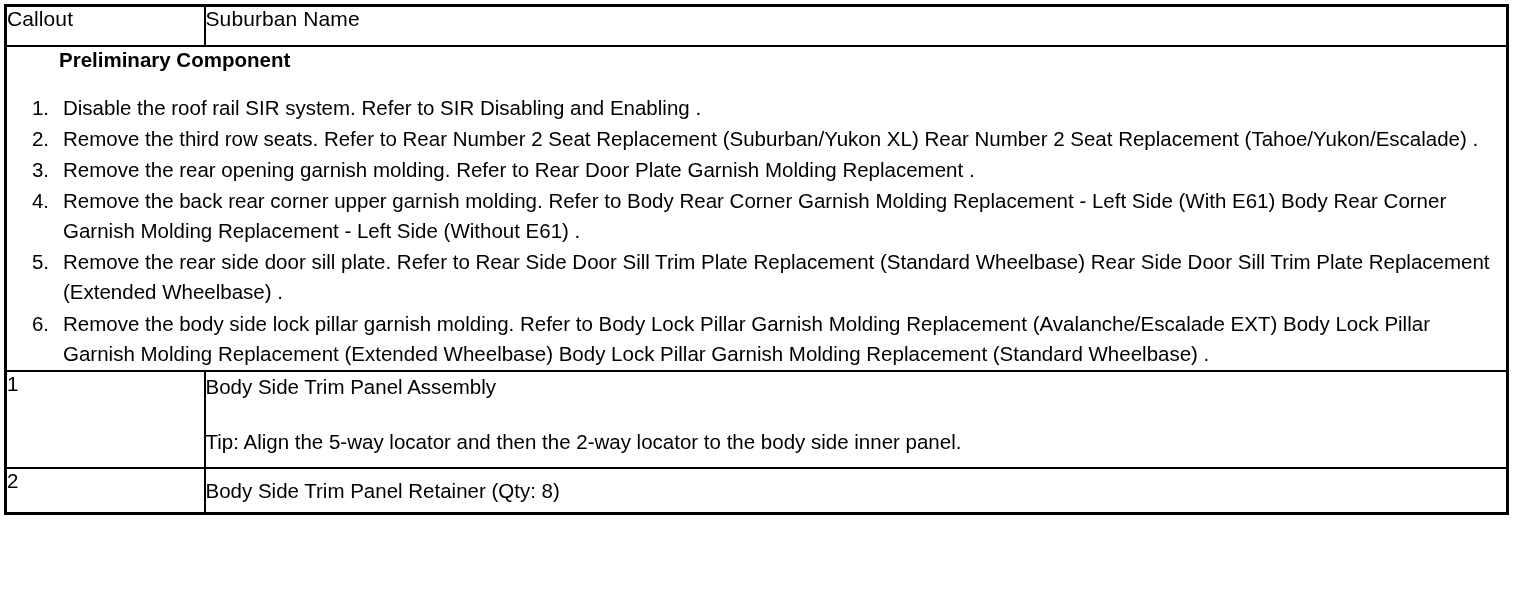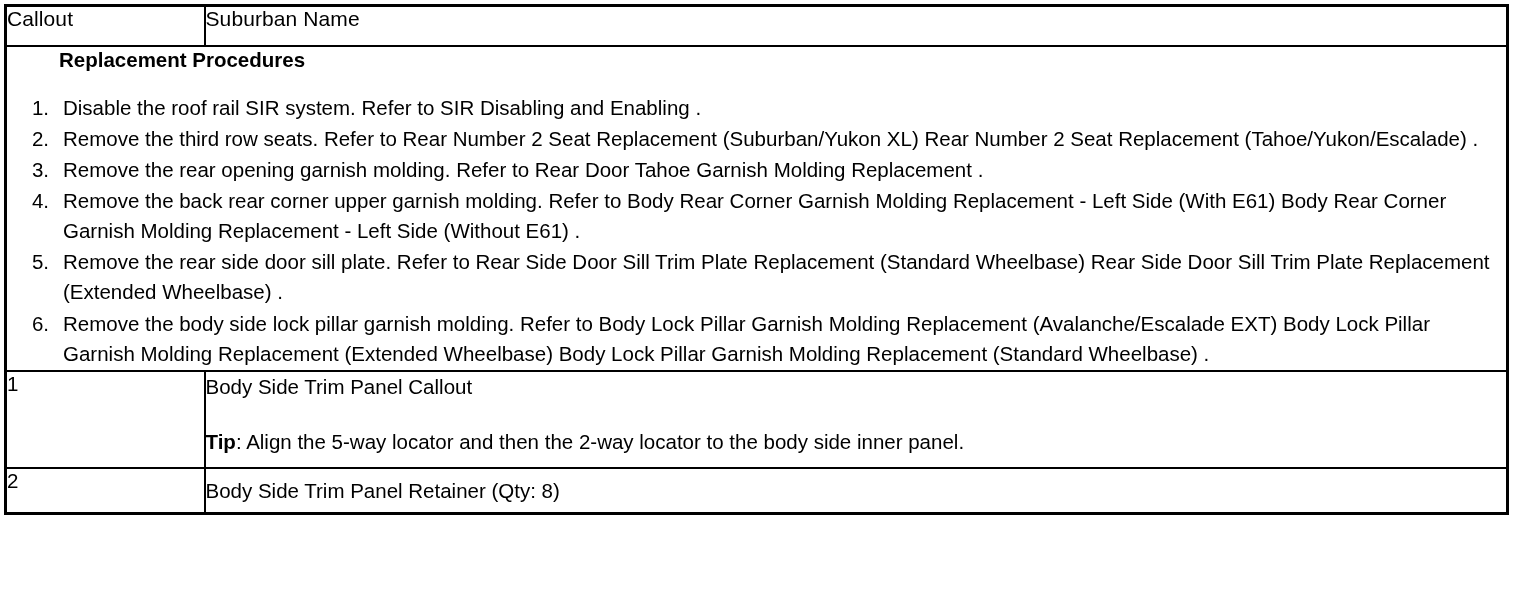--- a/index.html
+++ b/index.html
@@ -96,21 +96,21 @@
     vertical-align: middle;
     font-size: 20.5px;
   }
   .callout-body {
     padding: 9px 8px 9px 8px;
     font-size: 20.5px;
     line-height: 1.45;
   }
   .callout-body .line-main { margin: 0; }
   .callout-body .tip-line  { margin: 26px 0 0 0; }
-  .tip-label { font-weight: bold; }
+  .tip-label { font-weight: normal; }
 
   .row-assembly .callout-num { height: 95px; }
   .row-retainer .callout-num { height: 38px; }
   .row-retainer .callout-body {
     padding-top: 7px;
     padding-bottom: 7px;
     margin-left: 24px;
   }
 </style>
 </head>
@@ -126,36 +126,36 @@
     <tbody>
 
       <tr>
         <th class="hdr-cell">Callout</th>
         <th class="hdr-cell">Suburban Name</th>
       </tr>
 
       <tr>
         <td class="prelim-cell" colspan="2">
 
-          <div class="prelim-title">Replacement Procedures</div>
+          <div class="prelim-title">Preliminary Component</div>
 
           <div class="prelim-spacer"></div>
 
           <ol class="prelim-list">
             <li>
               <span class="li-num">1.</span>
               <span class="li-text">Disable the roof rail SIR system. Refer to SIR Disabling and Enabling .</span>
             </li>
             <li>
               <span class="li-num">2.</span>
               <span class="li-text">Remove the third row seats. Refer to Rear Number 2 Seat Replacement (Suburban/Yukon XL) Rear Number 2 Seat Replacement (Tahoe/Yukon/Escalade) .</span>
             </li>
             <li>
               <span class="li-num">3.</span>
-              <span class="li-text">Remove the rear opening garnish molding. Refer to Rear Door Tahoe Garnish Molding Replacement .</span>
+              <span class="li-text">Remove the rear opening garnish molding. Refer to Rear Door Plate Garnish Molding Replacement .</span>
             </li>
             <li>
               <span class="li-num">4.</span>
               <span class="li-text">Remove the back rear corner upper garnish molding. Refer to Body Rear Corner Garnish Molding Replacement - Left Side (With E61) Body Rear Corner Garnish Molding Replacement - Left Side (Without E61) .</span>
             </li>
             <li>
               <span class="li-num">5.</span>
               <span class="li-text">Remove the rear side door sill plate. Refer to Rear Side Door Sill Trim Plate Replacement (Standard Wheelbase) Rear Side Door Sill Trim Plate Replacement (Extended Wheelbase) .</span>
             </li>
             <li>
@@ -163,21 +163,21 @@
               <span class="li-text">Remove the body side lock pillar garnish molding. Refer to Body Lock Pillar Garnish Molding Replacement (Avalanche/Escalade EXT) Body Lock Pillar Garnish Molding Replacement (Extended Wheelbase) Body Lock Pillar Garnish Molding Replacement (Standard Wheelbase) .</span>
             </li>
           </ol>
 
         </td>
       </tr>
 
       <tr class="row-assembly">
         <td class="callout-num">1</td>
         <td class="callout-body">
-          <div class="line-main">Body Side Trim Panel Callout</div>
+          <div class="line-main">Body Side Trim Panel Assembly</div>
           <div class="tip-line"><span class="tip-label">Tip</span><span class="tip-text">: Align the 5-way locator and then the 2-way locator to the body side inner panel.</span></div>
         </td>
       </tr>
 
       <tr class="row-retainer">
         <td class="callout-num">2</td>
         <td class="callout-body">
           <div class="line-main">Body Side Trim Panel Retainer (Qty: 8)</div>
         </td>
       </tr>

